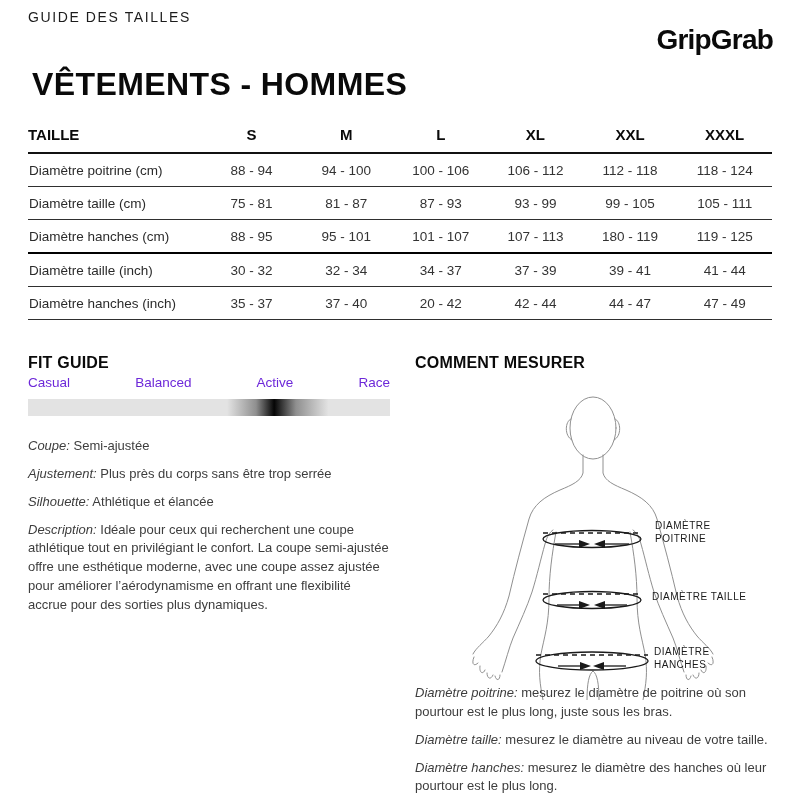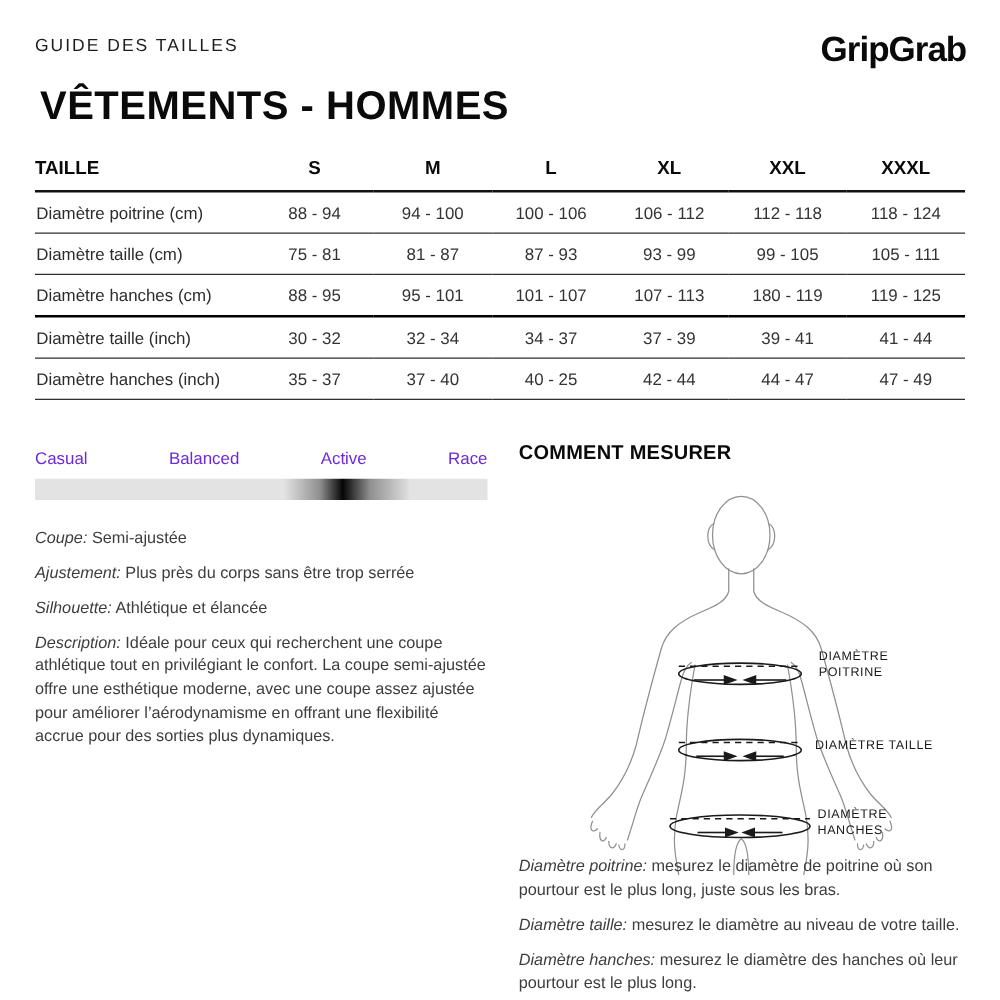--- a/index.html
+++ b/index.html
@@ -2,21 +2,21 @@
 <html><head>
 <meta charset="utf-8">
 <style>
   html,body { margin:0; padding:0; background:#fff; }
   .page {
     position:relative; width:800px; height:800px; background:#ffffff;
     font-family:"Liberation Sans", sans-serif; color:#111; overflow:hidden;
   }
   
   .eyebrow {
-    position:absolute; left:28px; top:28px;
+    position:absolute; left:28px; top:9px;
     font-size:14px; letter-spacing:1.6px; color:#1c1c1c; font-weight:400;
   }
   .brand {
     position:absolute; right:27px; top:24px;
     font-size:28px; font-weight:700; letter-spacing:-0.8px; color:#0a0a0a;
   }
   .title {
     position:absolute; left:28px; top:63px; margin:4px;
     font-size:32px; font-weight:700; letter-spacing:0.4px; color:#0a0a0a; line-height:1.1;
   }
@@ -135,29 +135,30 @@
         <td>32 - 34</td>
         <td>34 - 37</td>
         <td>37 - 39</td>
         <td>39 - 41</td>
         <td>41 - 44</td>
       </tr>
       <tr>
         <td>Diamètre hanches (inch)</td>
         <td>35 - 37</td>
         <td>37 - 40</td>
-        <td>40 - 25</td>
+        <td>20 - 42</td>
         <td>42 - 44</td>
         <td>44 - 47</td>
         <td>47 - 49</td>
       </tr>
     </tbody>
   </table>
 
   <section class="fit-guide">
+    <h2 class="section-title">FIT GUIDE</h2>
     <div class="scale-labels">
       <span>Casual</span>
       <span>Balanced</span>
       <span>Active</span>
       <span>Race</span>
     </div>
     <div class="fit-bar"></div>
     <div class="fit-details">
       <p><span class="lbl">Coupe:</span> <span>Semi-ajustée</span></p>
       <p><span class="lbl">Ajustement:</span> <span>Plus près du corps sans être trop serrée</span></p>

